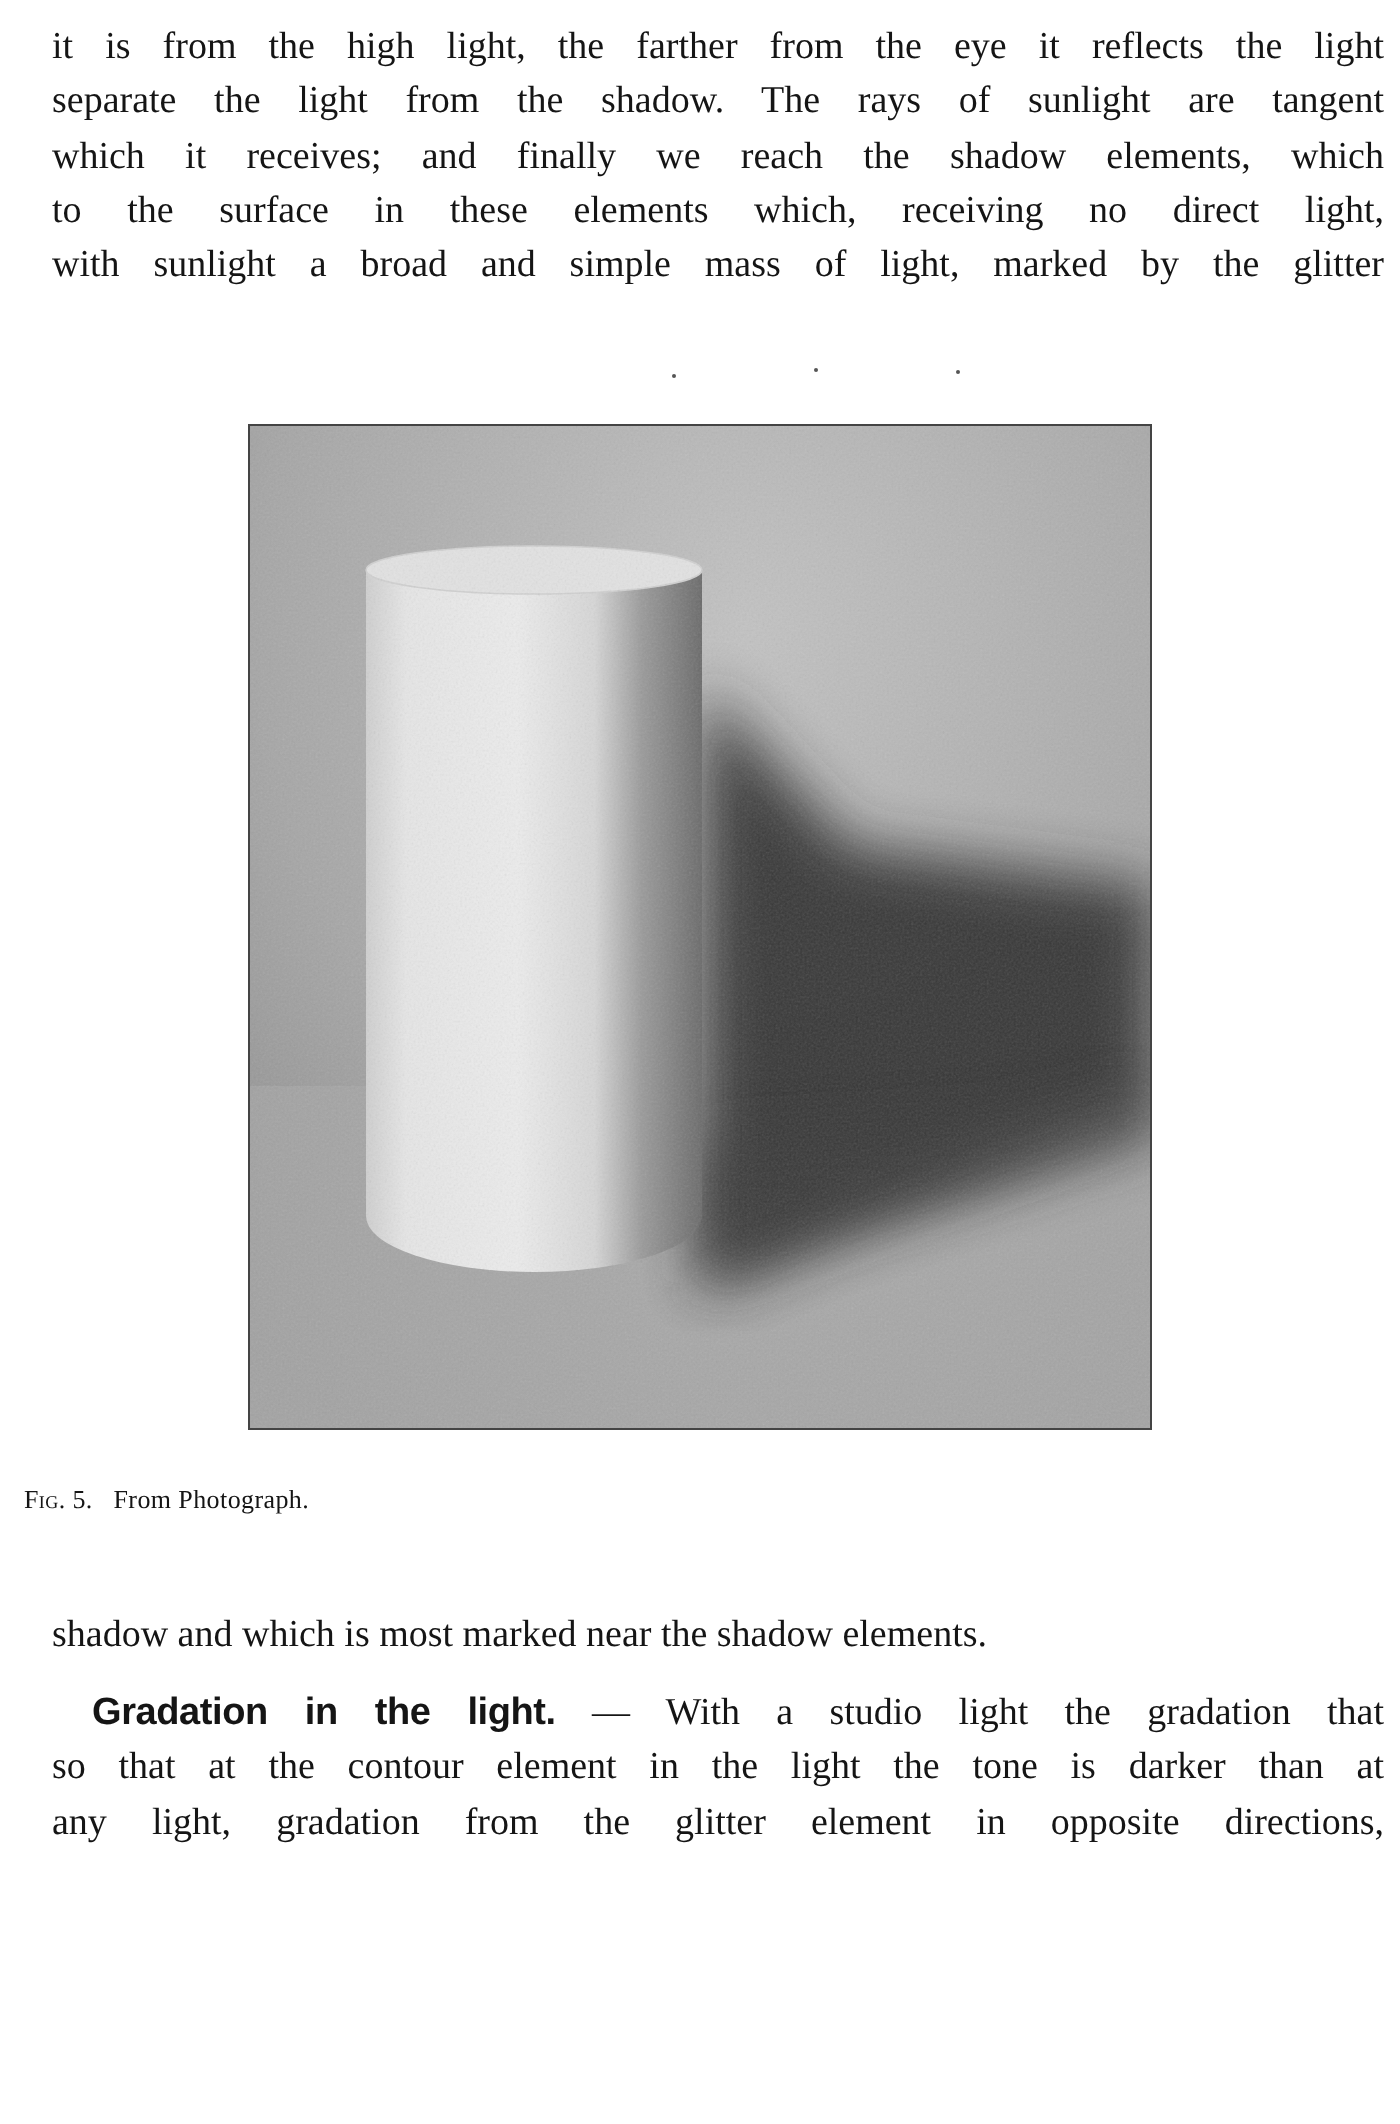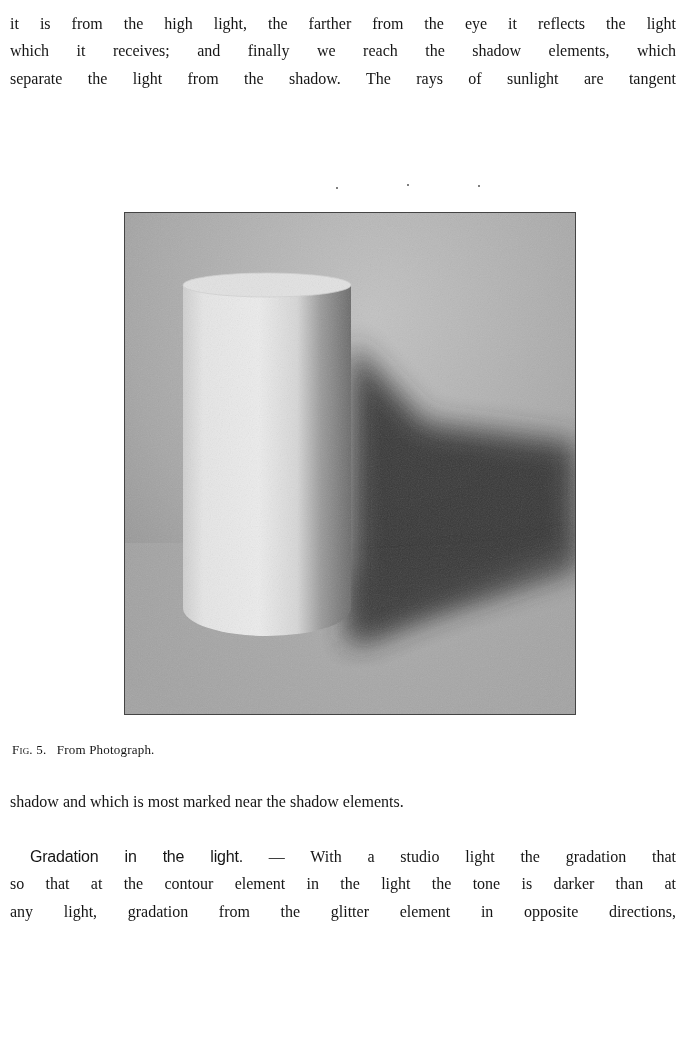--- a/index.html
+++ b/index.html
@@ -1,39 +1,41 @@
 <!DOCTYPE html>
 <html><head>
   <meta charset="utf-8">
   <style>
     html, body { margin:0; padding:0; background:#ffffff; }
     body { width:700px; height:1062px; position:relative; overflow:hidden;
            font-family: "Liberation Serif", "DejaVu Serif", serif; color:#151515; }
-    .para { position:absolute; left:10px; width:666px; font-size:16px; line-height:27.3px; }
+    .para { position:absolute; left:26px; width:666px; font-size:19px; line-height:27.3px; }
     .line { display:block; text-align:justify; text-align-last:justify; white-space:nowrap; height:27.3px; }
-    .line.last { text-align-last:left; }
+    .line.last { text-align-last:left;margin-top:16px; }
     #p1 { top:10px; }
     #p2 { top:788px; }
     #p3 { top:843px; }
     .indent { padding-left:20px; }
-    .bold { font-weight:normal; font-family: "Liberation Sans Narrow", "Liberation Sans", sans-serif; letter-spacing:-0.2px; }
+    .bold { font-weight:bold; font-family: "Liberation Sans Narrow", "Liberation Sans", sans-serif; letter-spacing:-0.2px; }
     .figure { position:absolute; left:124px; top:212px; width:452px; height:503px;
               border:1.5px solid #444; box-sizing:border-box; overflow:hidden; background:#9c9c9c; }
     .caption { position:absolute; top:742px; left:12px; width:700px; text-align:left; font-size:13px; letter-spacing:0.2px; }
     .sc { font-variant: small-caps; }
     .dots { position:absolute; top:183px; left:0; width:700px; height:10px; }
     .dot { position:absolute; width:2px; height:2px; background:#555; border-radius:1px; }
   </style>
 </head>
 <body>
 
 <div id="p1" class="para">
   <span class="line">it is from the high light, the farther from the eye it reflects the light</span>
+  <span class="line">separate the light from the shadow.  The rays of sunlight are tangent</span>
   <span class="line">which it receives; and finally we reach the shadow elements, which</span>
-  <span class="line">separate the light from the shadow.  The rays of sunlight are tangent</span>
+  <span class="line">to the surface in these elements which, receiving no direct light,</span>
+  <span class="line">with sunlight a broad and simple mass of light, marked by the glitter</span>
 </div>
 
 <div class="dots">
   <div class="dot" style="left:336px;top:4px;"></div>
   <div class="dot" style="left:407px;top:1px;"></div>
   <div class="dot" style="left:478px;top:2px;"></div>
 </div>
 
 <div class="figure">
   <svg width="452" height="503" viewBox="0 0 452 503">

